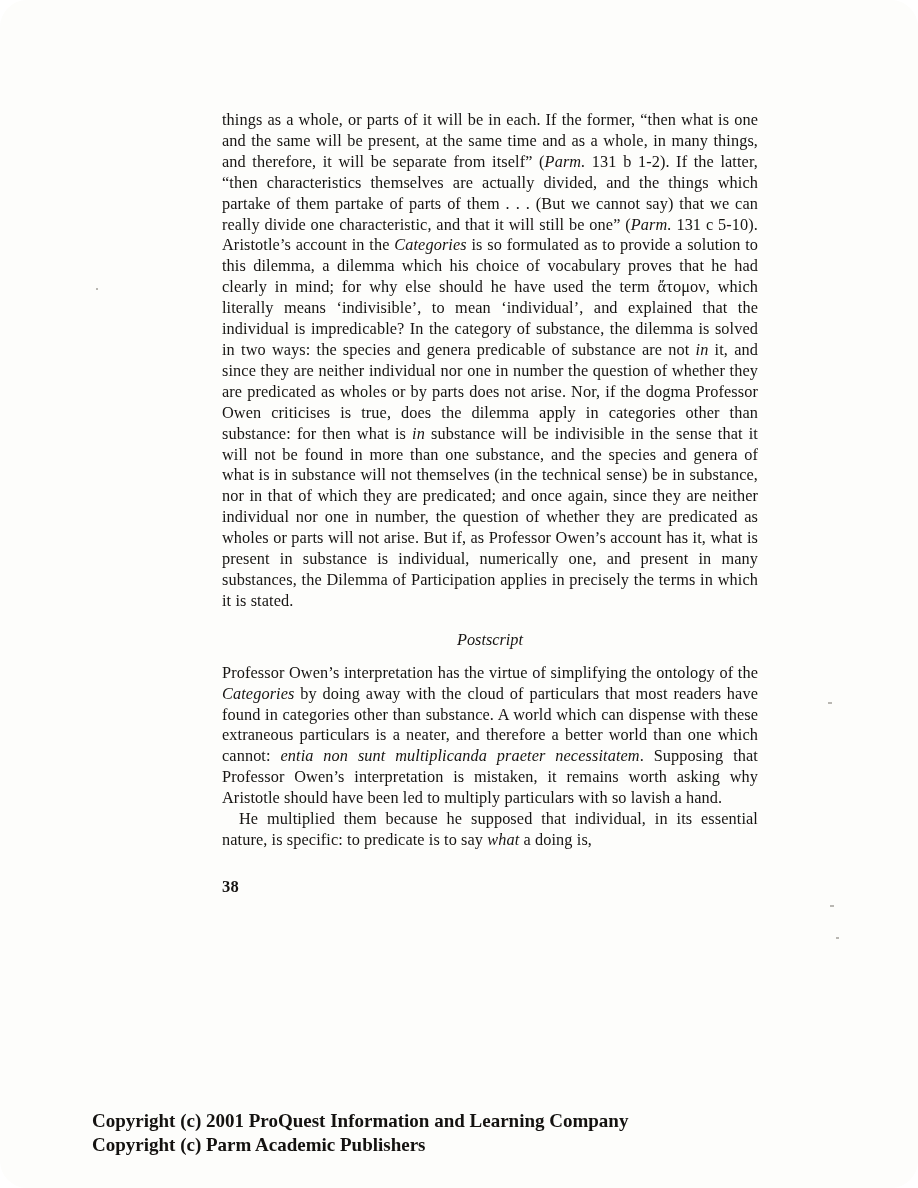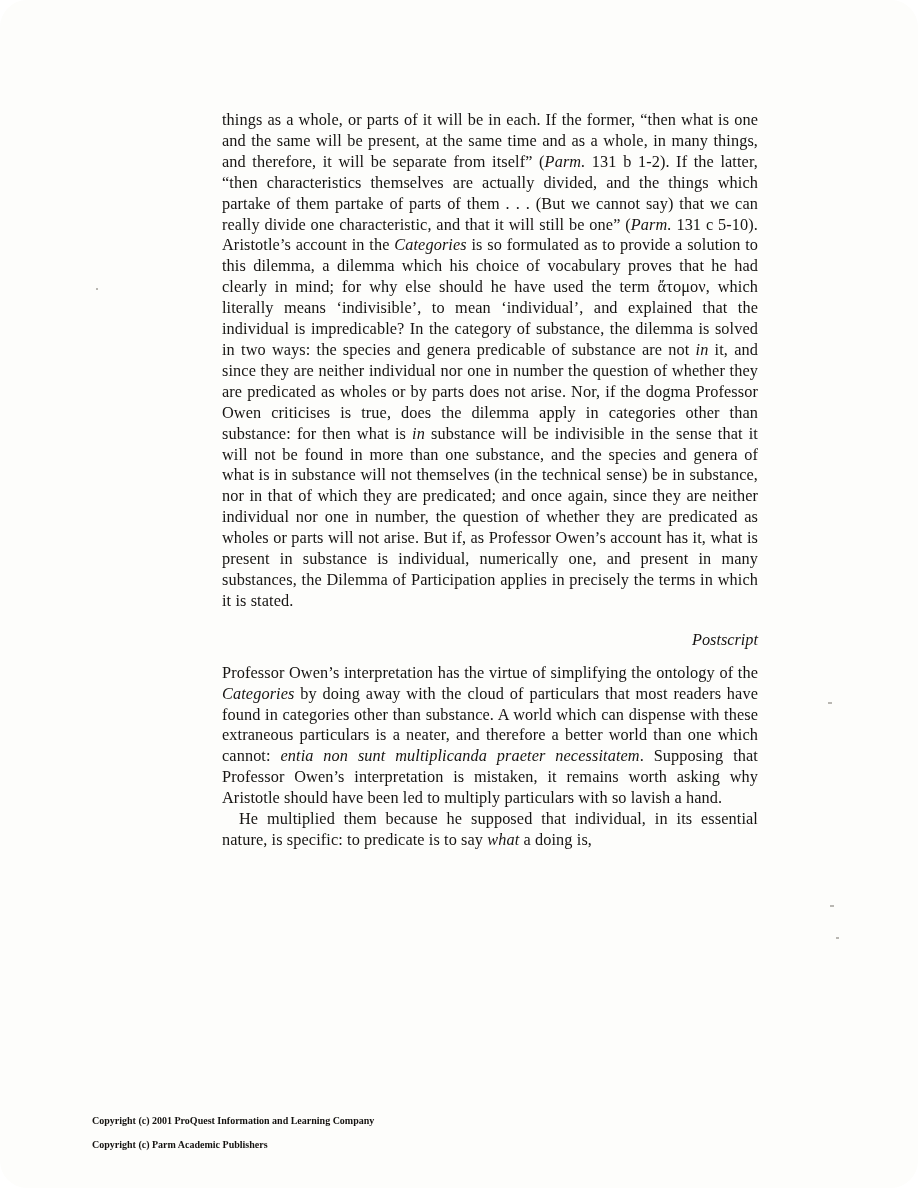--- a/index.html
+++ b/index.html
@@ -28,40 +28,40 @@
     font-size: 16.3px;
     line-height: 20.9px;
     text-align: justify;
     letter-spacing: 0.1px;
   }
   .para.indent {
     text-indent: 17px;
   }
   .heading {
     margin: 17px 0 13px 0;
-    text-align: right;
+    text-align: center;
     font-style: italic;
     font-weight: normal;
     font-size: 16.3px;
     line-height: 21px;
   }
   .italic { font-style: italic; }
   .bold { font-weight: normal; margin-top: 12px; }
   .page-number {
     margin-top: 26px;
     font-size: 16.5px;
     font-weight: bold;
     letter-spacing: 0.3px;
   }
   .footer {
     position: absolute;
     left: 92px;
     top: 1109px;
     font-weight: bold;
-    font-size: 10px;
+    font-size: 19px;
     line-height: 23.5px;
     color: #141210;
   }
   .scan-mark {
     position: absolute;
     background: #b9b7b2;
   }
   .mark-1 { left: 828px; top: 702px; width: 4px; height: 2px; }
   .mark-2 { left: 830px; top: 905px; width: 4px; height: 2px; }
   .mark-3 { left: 836px; top: 937px; width: 3px; height: 2px; }
@@ -75,20 +75,21 @@
   <div class="text-column">
 
     <p class="para"><span>things as a whole, or parts of it will be in each. If the former, “then what is one and the same will be present, at the same time and as a whole, in many things, and therefore, it will be separate from itself” (</span><span class="italic">Parm.</span><span> 131 b 1-2). If the latter, “then characteristics themselves are actually divided, and the things which partake of them partake of parts of them . . . (But we cannot say) that we can really divide one characteristic, and that it will still be one” (</span><span class="italic">Parm.</span><span> 131 c 5-10). Aristotle’s account in the </span><span class="italic">Categories</span><span> is so formulated as to provide a solution to this dilemma, a dilemma which his choice of vocabulary proves that he had clearly in mind; for why else should he have used the term ἄτομον, which literally means ‘indivisible’, to mean ‘individual’, and explained that the individual is impredicable? In the category of substance, the dilemma is solved in two ways: the species and genera predicable of substance are not </span><span class="italic">in</span><span> it, and since they are neither individual nor one in number the question of whether they are predicated as wholes or by parts does not arise. Nor, if the dogma Professor Owen criticises is true, does the dilemma apply in categories other than substance: for then what is </span><span class="italic">in</span><span> substance will be indivisible in the sense that it will not be found in more than one substance, and the species and genera of what is in substance will not themselves (in the technical sense) be in substance, nor in that of which they are predicated; and once again, since they are neither individual nor one in number, the question of whether they are predicated as wholes or parts will not arise. But if, as Professor Owen’s account has it, what is present in substance is individual, numerically one, and present in many substances, the Dilemma of Participation applies in precisely the terms in which it is stated.</span></p>
 
     <h3 class="heading">Postscript</h3>
 
     <p class="para"><span>Professor Owen’s interpretation has the virtue of simplifying the ontology of the </span><span class="italic">Categories</span><span> by doing away with the cloud of particulars that most readers have found in categories other than substance. A world which can dispense with these extraneous particulars is a neater, and therefore a better world than one which cannot: </span><span class="italic bold">entia non sunt multiplicanda praeter necessitatem</span><span>. Supposing that Professor Owen’s interpretation is mistaken, it remains worth asking why Aristotle should have been led to multiply particulars with so lavish a hand.</span></p>
 
     <p class="para indent"><span>He multiplied them because he supposed that individual, in its essential nature, is specific: to predicate is to say </span><span class="italic">what</span><span> a doing is,</span></p>
 
+    <div class="page-number">38</div>
 
   </div>
 
   <div class="footer">
     <div>Copyright (c) 2001 ProQuest Information and Learning Company</div>
     <div>Copyright (c) Parm Academic Publishers</div>
   </div>
 
   <div class="scan-mark mark-1"></div>
   <div class="scan-mark mark-2"></div>

